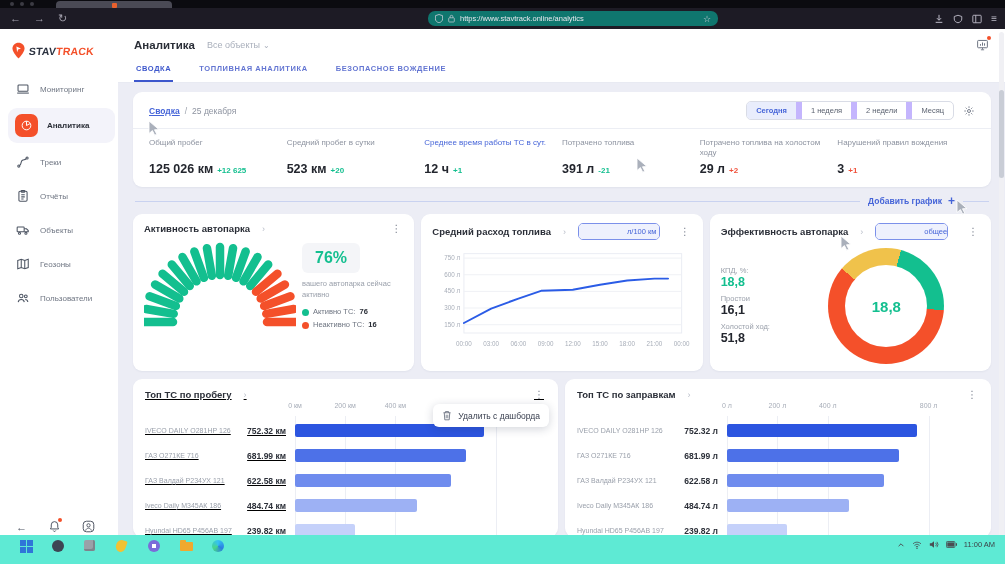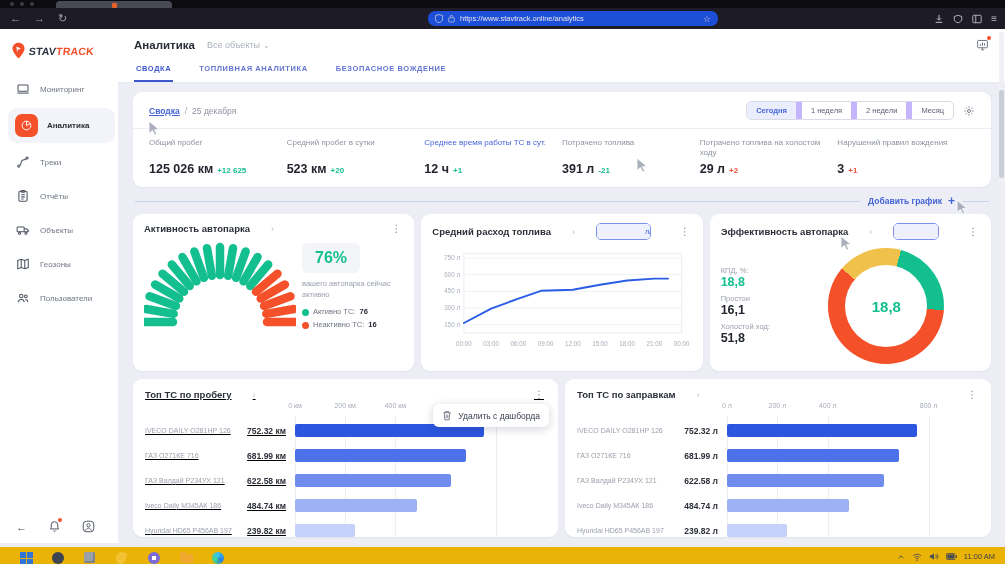--- a/index.html
+++ b/index.html
@@ -10,21 +10,21 @@
   
   .tabstrip { height:8px; background:#0b0b10; position:relative; }
   .win-dots { position:absolute; left:10px; top:2px; display:flex; gap:6px; }
   .win-dots i { width:4px; height:4px; border-radius:50%; background:#3c3b44; }
   .browser-tab { position:absolute; left:56px; top:1px; width:116px; height:7px;
     background:#4a4a55; border-radius:4px 4px 0 0; display:flex; justify-content:center; }
   .favicon { width:5px; height:5px; margin-top:2px; background:#e8602c; border-radius:1px; }
 
   .toolbar { height:21px; background:#1d1b25; position:relative; display:flex; align-items:center; padding:0 10px; }
   .nav-ic { color:#a4a2ae; font-size:11px; line-height:1; margin-right:13px; cursor:pointer; }
-  .urlbar { position:absolute; left:428px; top:3px; width:290px; height:15px; background:#1d4ed8;
+  .urlbar { position:absolute; left:428px; top:3px; width:290px; height:15px; background:#0f766e;
     border-radius:7px; display:flex; align-items:center; padding:0 7px; gap:5px; }
   .urlbar svg { flex-shrink:0; }
   .url-text { color:#e8e8ee; font-size:7.5px; white-space:nowrap; overflow:hidden; flex:1; }
   .star { color:#cfcfda; font-size:9px; }
   .toolbar-right { position:absolute; right:8px; top:0; height:21px; display:flex; align-items:center; gap:9px; color:#bdbbc8; }
   .toolbar-right .glyph { font-size:10px; line-height:1; }
 
   
   .app { position:absolute; top:29px; left:0; right:0; bottom:21px; display:flex; overflow:hidden; background:#ecedf5; }
 
@@ -83,21 +83,21 @@
   
   .add-row { display:flex; align-items:center; margin:8px 2px 7px; color:#4564d8; }
   .add-row::before { content:""; flex:1; border-top:1px solid #c9d2f0; margin-right:8px; }
   .add-row::after { content:""; width:26px; border-top:1px solid #c9d2f0; margin-left:8px; }
   .add-label { font-size:8.5px; font-weight:bold; cursor:pointer; }
   .add-plus { font-size:12px; font-weight:bold; margin-left:6px; cursor:pointer; line-height:1; }
 
   
   .cards-row1 { display:flex; gap:7px; height:157px; }
   .cards-row1 .card { flex:1; min-width:0; padding:9px 11px; position:relative; }
-  .card-title-row { display:flex; align-items:center; gap:21px; }
+  .card-title-row { display:flex; align-items:center; gap:12px; }
   .card-title { font-size:9.5px; font-weight:bold; color:#2b2f38; white-space:nowrap; }
   .chev-r { color:#b8bdc8; font-size:9px; cursor:pointer; }
   .kebab { margin-left:auto; color:#7c8290; font-size:10px; cursor:pointer; padding:0 2px; }
 
   
   .act-body { display:flex; align-items:center; }
   .act-right { flex:1; padding-left:6px; padding-top:8px; }
   .pct-box { background:#f4f5f8; border-radius:6px; display:inline-block; padding:6px 13px; font-size:16px; font-weight:bold; color:#13bf8f; }
   .act-caption { font-size:7.5px; color:#9aa0ab; margin:6px 0 7px; line-height:1.35; max-width:92px; }
   .legend-item { display:flex; align-items:flex-end; gap:4px; font-size:7.5px; color:#6d7480; margin-top:4px; }
@@ -135,21 +135,21 @@
   .bar-tick { position:absolute; top:1px; transform:translateX(-50%); font-size:7px; color:#a7adb8; white-space:nowrap; }
   .bar-grid { position:absolute; top:15px; bottom:2px; width:1px; background:#eceef4; }
   .bar-row { height:25px; display:flex; align-items:center; position:relative; }
   .bar { height:13px; border-radius:2px; }
 
   .delete-pop { position:absolute; top:25px; right:9px; background:#fff; border-radius:6px;
     box-shadow:0 2px 10px rgba(30,40,70,.2); padding:6px 9px; display:flex; align-items:center; gap:6px;
     font-size:8.5px; color:#3a4050; z-index:6; cursor:pointer; }
 
   
-  .taskbar { position:absolute; left:0; right:0; bottom:0; height:17px; background:#eab308; z-index:10; }
+  .taskbar { position:absolute; left:0; right:0; bottom:0; height:29px; background:#5eead4; z-index:10; }
   .tb-icons { position:absolute; left:20px; top:5px; display:flex; gap:19px; align-items:flex-start; }
   .tb-ic { width:13px; height:14px; position:relative; cursor:pointer; }
   .win-logo { display:grid; grid-template-columns:6px 6px; grid-template-rows:6px 6px; gap:1px; }
   .win-logo i { background:#2f76d8; }
   .circ-dark { width:12px; height:12px; border-radius:50%; background:#3d4553; }
   .sq-gray { width:11px; height:11px; background:#9aa0a8; border-radius:2px; box-shadow:inset -2px -2px 0 #7e848c; }
   .moon { width:10px; height:12px; background:#f2c233; border-radius:60% 10% 60% 60%; transform:rotate(18deg); }
   .circ-purple { width:12px; height:12px; border-radius:50%; background:#7b6cd9; }
   .circ-purple::after { content:""; position:absolute; left:4px; top:4px; width:4px; height:4px; background:#fff; }
   .folder { width:13px; height:9px; background:#f0a92e; border-radius:1px; margin-top:2px; position:relative; }

